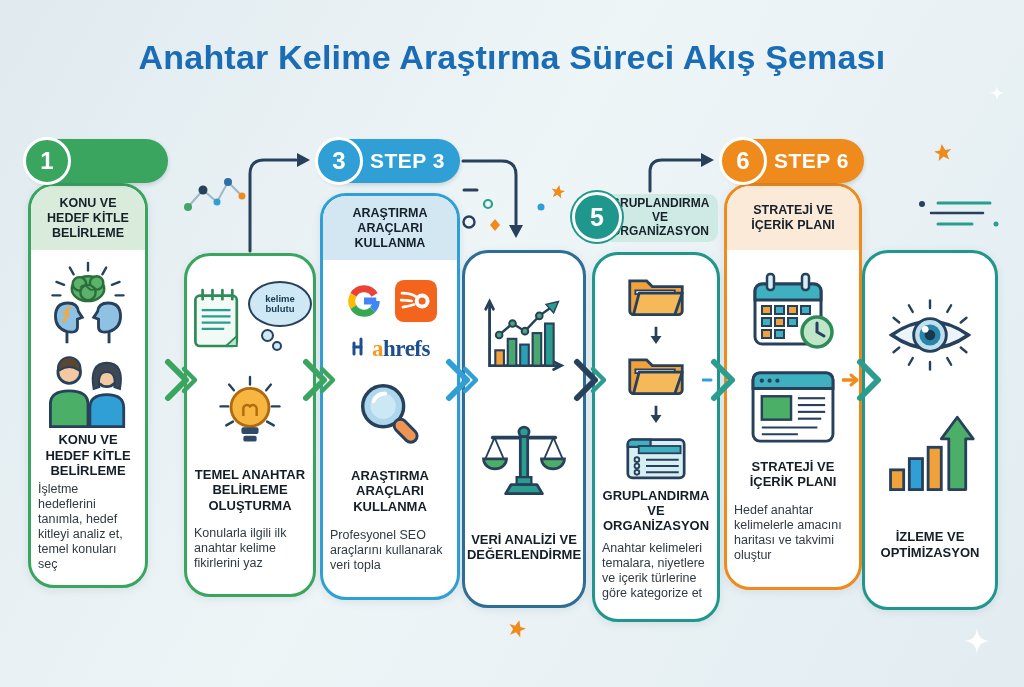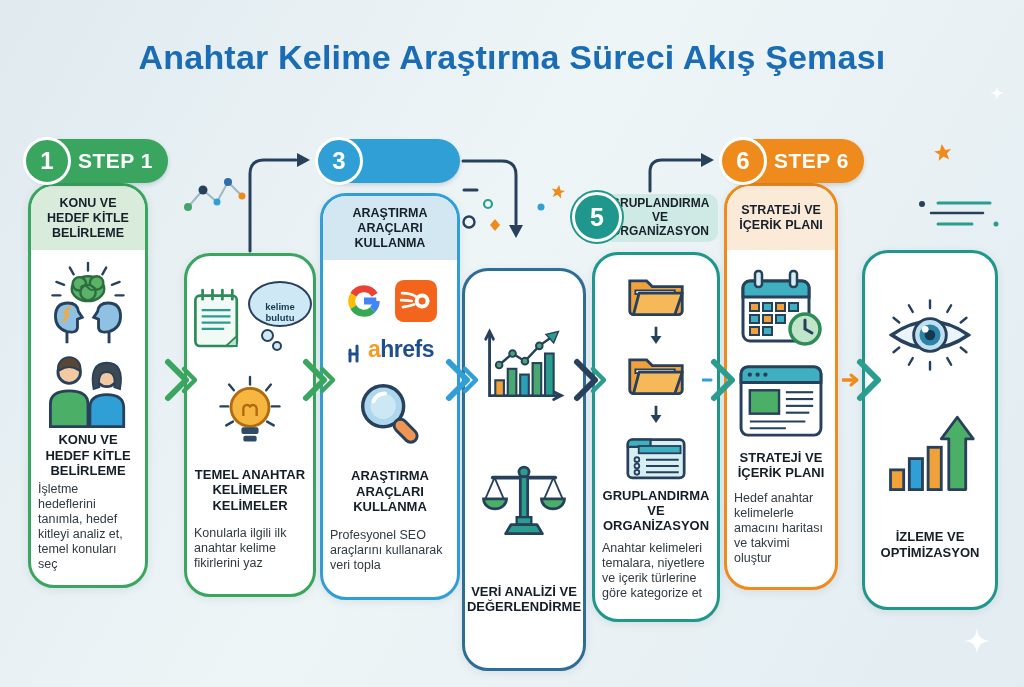--- a/index.html
+++ b/index.html
@@ -36,27 +36,27 @@
   .cbody{flex:1;display:flex;flex-direction:column;align-items:center;justify-content:space-evenly;
         padding:6px 5px 10px;}
   .ctitle{font-size:13px;font-weight:bold;color:#141e28;text-align:center;line-height:1.18;padding:0 2px;}
   .cdesc{font-size:12.5px;color:#2f3a42;text-align:left;line-height:1.2;padding:0 2px;}
   .ic{display:block;}
   .irow{display:flex;align-items:center;justify-content:center;gap:10px;}
   
   .nb{position:relative;width:120px;height:86px;}
   .nb svg{position:absolute;left:0;top:8px;}
   .cloud{position:absolute;right:-2px;top:6px;width:64px;height:46px;background:#cfe8f6;
-        border:2.5px solid #27405c;border-radius:50%;display:flex;align-items:flex-end;justify-content:center;
+        border:2.5px solid #27405c;border-radius:50%;display:flex;align-items:center;justify-content:center;
         text-align:center;font-size:9.5px;font-weight:bold;color:#16394f;line-height:1.1;padding:2px;box-sizing:border-box;}
   .cdot{position:absolute;background:#cfe8f6;border:2px solid #27405c;border-radius:50%;}
   .d1{width:9px;height:9px;right:36px;top:54px;}
   .d2{width:6px;height:6px;right:28px;top:66px;}
   
-  .ahrefs{display:flex;align-items:flex-end;gap:4px;}
+  .ahrefs{display:flex;align-items:flex-start;gap:4px;font-family:Liberation Serif, serif;}
   .ahrefs-word{display:block;font-size:23px;font-weight:bold;color:#1f4e8f;letter-spacing:-.5px;}
   .ahrefs-word::first-letter{color:#f59b23;}
   
   .chev{position:absolute;top:356px;z-index:7;}
   .deco{position:absolute;left:0;top:0;z-index:2;pointer-events:none;}
 </style>
 </head>
 <body>
 
 <div class="page">
@@ -114,24 +114,24 @@
     <g transform="translate(977 641)">
       <path d="M0 -13 C1.4 -3.8 3.8 -1.4 13 0 C3.8 1.4 1.4 3.8 0 13 C-1.4 3.8 -3.8 1.4 -13 0 C-3.8 -1.4 -1.4 -3.8 0 -13 Z" fill="#ffffff" opacity=".95"></path>
     </g>
     <g transform="translate(997 93) scale(.55)">
       <path d="M0 -13 C1.4 -3.8 3.8 -1.4 13 0 C3.8 1.4 1.4 3.8 0 13 C-1.4 3.8 -3.8 1.4 -13 0 C-3.8 -1.4 -1.4 -3.8 0 -13 Z" fill="#ffffff" opacity=".9"></path>
     </g>
   </svg>
 
   <div class="pill t-green" style="left:26px">
     <span class="pnum">1</span>
-    <span class="plabel">STEP 1</span>
   </div>
   <div class="pill t-blue" style="left:318px">
     <span class="pnum">3</span>
+    <span class="plabel">STEP 3</span>
   </div>
   <div class="pill t-orange" style="left:722px">
     <span class="pnum">6</span>
     <span class="plabel">STEP 6</span>
   </div>
   <div class="header5">GRUPLANDIRMA VE ORGANİZASYON</div>
   <div class="badge5">5</div>
 
   <div class="card t-green" style="left:28px;top:183px;width:120px;height:405px">
     <div class="chead">KONU VE HEDEF KİTLE BELİRLEME</div>
@@ -203,21 +203,21 @@
           <line x1="9" y1="34" x2="17" y2="34"></line>
             <line x1="71" y1="34" x2="63" y2="34"></line>
           <line x1="15" y1="54" x2="22" y2="50"></line>
             <line x1="65" y1="54" x2="58" y2="50"></line>
         </g>
         <circle cx="40" cy="35" r="20" fill="#f6b63f" stroke="#b06a10" stroke-width="3"></circle>
         <path d="M33 44 v-8 a4 4 0 0 1 7 -2 a4 4 0 0 1 7 2 v8" fill="none" stroke="#b06a10" stroke-width="2.5"></path>
         <rect x="31" y="56" width="18" height="7" rx="2" fill="#2e4a66"></rect>
         <rect x="33" y="65" width="14" height="6" rx="2" fill="#2e4a66"></rect>
       </svg>
-      <div class="ctitle">TEMEL ANAHTAR KELİMELER KELİMELER</div>
+      <div class="ctitle">TEMEL ANAHTAR BELİRLEME OLUŞTURMA</div>
       <div class="cdesc">Konularla ilgili ilk anahtar kelime fikirlerini yaz</div>
     </div>
   </div>
 
   <div class="card t-blue" style="left:320px;top:193px;width:140px;height:407px">
     <div class="chead">ARAŞTIRMA ARAÇLARI KULLANMA</div>
     <div class="cbody">
       <div class="irow">
         <svg class="ic" width="42" height="42" viewBox="0 0 48 48">
           <path fill="none" stroke="#ea4335" stroke-width="8" d="M11.9 17 A14 14 0 0 1 36.1 17"></path>
@@ -249,21 +249,21 @@
         <circle cx="33" cy="31" r="21" fill="#aed6ec" stroke="#27405c" stroke-width="3.5"></circle>
         <circle cx="33" cy="31" r="13" fill="#cde8f5"></circle>
         <path d="M23 26 Q26 18 35 18" stroke="#fff" stroke-width="4" fill="none" stroke-linecap="round"></path>
         <rect x="46" y="43" width="28" height="13" rx="6.5" transform="rotate(45 50 48)" fill="#ef9452" stroke="#27405c" stroke-width="3"></rect>
       </svg>
       <div class="ctitle">ARAŞTIRMA ARAÇLARI KULLANMA</div>
       <div class="cdesc">Profesyonel SEO araçlarını kullanarak veri topla</div>
     </div>
   </div>
 
-  <div class="card t-navy" style="left:462px;top:268px;width:124px;height:403px">
+  <div class="card t-navy" style="left:462px;top:250px;width:124px;height:358px">
     <div class="cbody">
       <svg class="ic" width="96" height="88" viewBox="0 0 100 92">
         <g stroke="#27405c" stroke-width="3" stroke-linecap="round" fill="none">
           <path d="M14 12 V78 H88"></path>
           <path d="M10 19 L14 11 L18 19"></path>
           <path d="M81 74 L89 78 L81 82"></path>
         </g>
         <g stroke="#27405c" stroke-width="2.2">
           <rect x="20" y="62" width="9" height="16" fill="#f0a13a"></rect>
           <rect x="33" y="50" width="9" height="28" fill="#49a86f"></rect>
@@ -327,21 +327,21 @@
           <circle cx="12" cy="30" r="2.6"></circle>
             <circle cx="12" cy="37" r="2.6"></circle>
             <circle cx="12" cy="44" r="2.6"></circle>
         </g>
       </svg>
       <div class="ctitle">GRUPLANDIRMA VE ORGANİZASYON</div>
       <div class="cdesc">Anahtar kelimeleri temalara, niyetlere ve içerik türlerine göre kategorize et</div>
     </div>
   </div>
 
-  <div class="card t-orange" style="left:724px;top:183px;width:114px;height:407px">
+  <div class="card t-orange" style="left:724px;top:183px;width:138px;height:407px">
     <div class="chead">STRATEJİ VE İÇERİK PLANI</div>
     <div class="cbody">
       <svg class="ic" width="92" height="86" viewBox="0 0 92 86">
         <rect x="8" y="14" width="66" height="60" rx="7" fill="#fff" stroke="#27405c" stroke-width="3"></rect>
         <path d="M8 21 a7 7 0 0 1 7 -7 h52 a7 7 0 0 1 7 7 v9 H8z" fill="#3fb0bf" stroke="#27405c" stroke-width="3"></path>
         <g fill="#d7eef2" stroke="#27405c" stroke-width="2.5">
           <rect x="20" y="4" width="7" height="16" rx="3"></rect>
             <rect x="55" y="4" width="7" height="16" rx="3"></rect>
         </g>
         <g stroke="#27405c" stroke-width="2">

